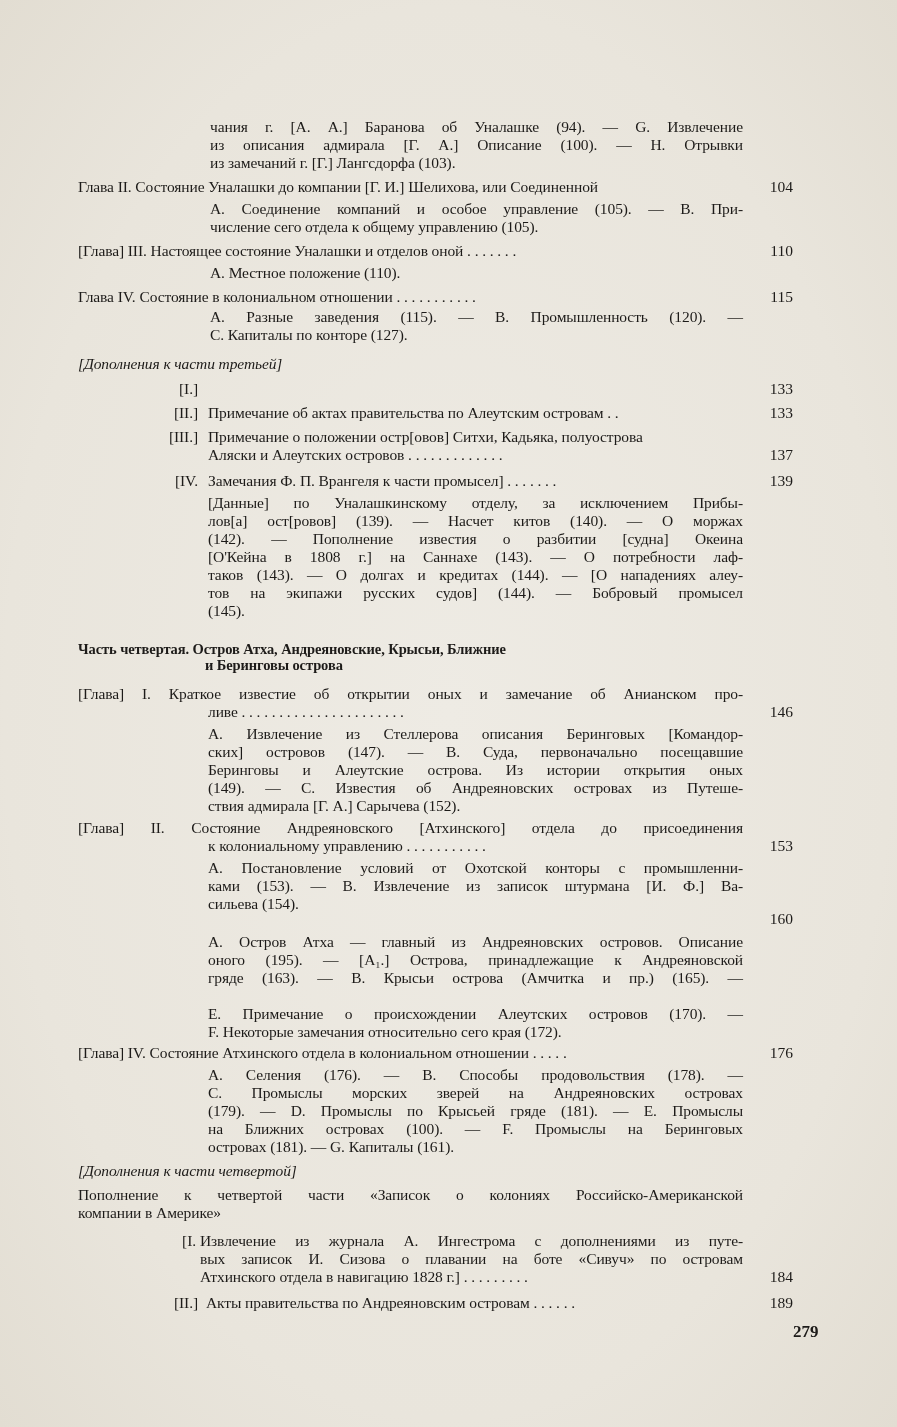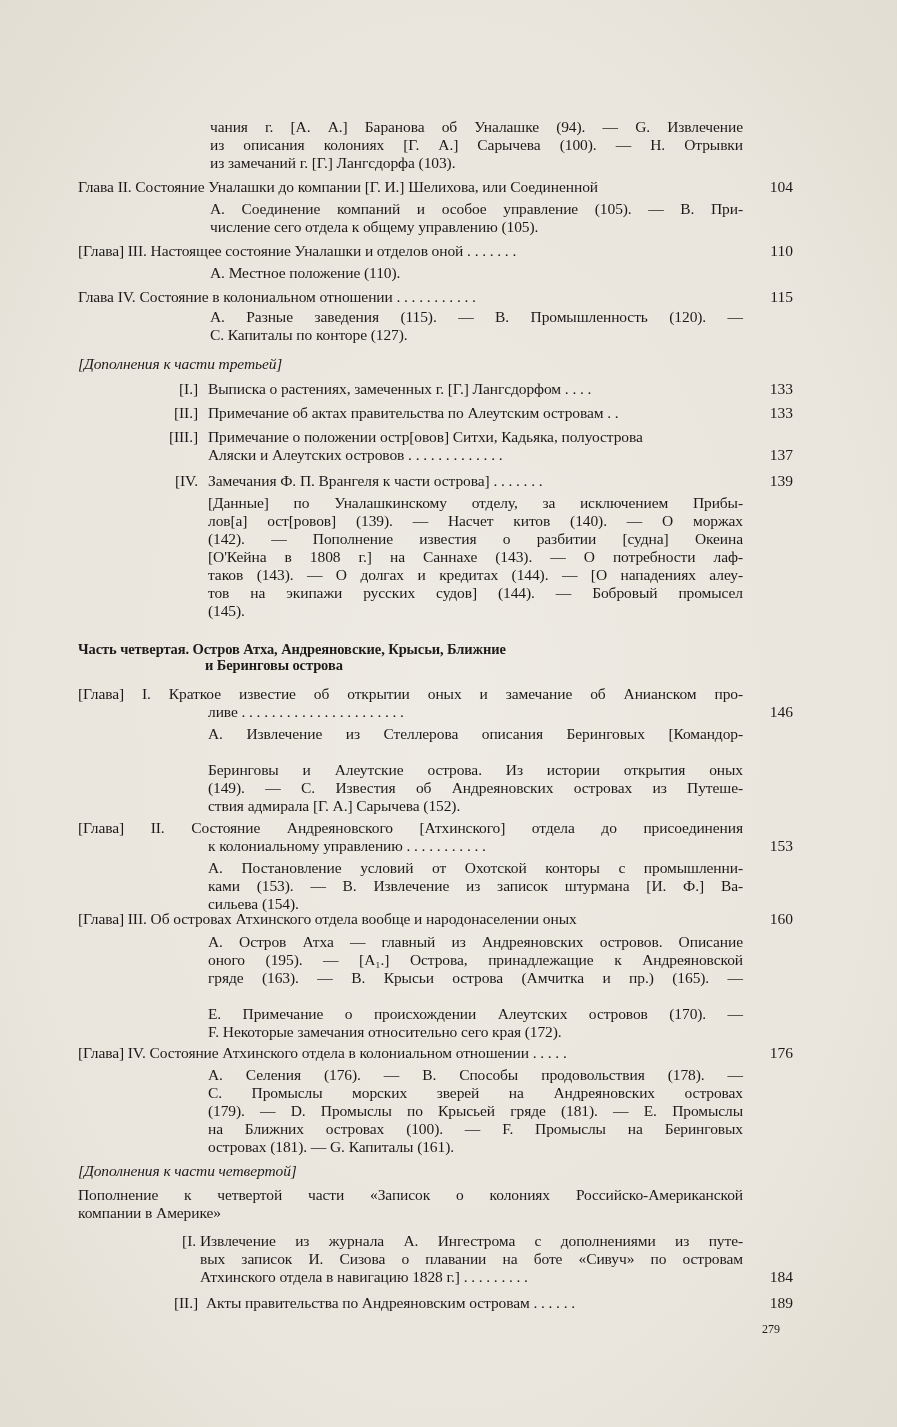--- a/index.html
+++ b/index.html
@@ -13,29 +13,29 @@
     background: radial-gradient(ellipse at 50% 50%, #eeebe4 0%, #e9e5dc 70%, #e2ddd2 100%); }
   .ln {
     position: absolute; height: 18px; line-height: 18px; font-size: 15.5px;
     white-space: nowrap; letter-spacing: -0.1px;
   }
   .just { text-align: justify; text-align-last: justify; }
   .pg { position: absolute; width: 36px; text-align: right; font-size: 15.5px; line-height: 18px; height: 18px; }
   .it { font-style: italic; }
   .bold { font-weight: bold; font-size: 14.5px; }
   .num { display: inline-block; text-align: right; }
-  .folio { position: absolute; font-weight: normal; font-size: 12px; }
+  .folio { position: absolute; font-weight: bold; font-size: 17px; margin-left: 31px; }
 </style>
 </head>
 <body>
 
 <div class="page">
 
   <div class="ln just" style="left:210px;top:118px;width:533px">чания г. [А. А.] Баранова об Уналашке (94). — G. Извлечение</div>
-  <div class="ln just" style="left:210px;top:136px;width:533px">из описания колониях [Г. А.] Сарычева (100). — Н. Отрывки</div>
+  <div class="ln just" style="left:210px;top:136px;width:533px">из описания адмирала [Г. А.] Описание (100). — Н. Отрывки</div>
   <div class="ln" style="left:210px;top:154px">из замечаний г. [Г.] Лангсдорфа (103).</div>
 
   <div class="ln" style="left:78px;top:178px;width:666px">
     <span>Глава II.</span>
     <span>Состояние Уналашки до компании [Г. И.] Шелихова, или Соединенной</span>
   </div>
   <div class="pg" style="left:757px;top:178px">104</div>
   <div class="ln just" style="left:210px;top:200px;width:533px">А. Соединение компаний и особое управление (105). — В. При-</div>
   <div class="ln" style="left:210px;top:218px">числение сего отдела к общему управлению (105).</div>
 
@@ -50,34 +50,33 @@
     <span>Глава IV.</span>
     <span>Состояние в колониальном отношении . . . . . . . . . . .</span>
   </div>
   <div class="pg" style="left:757px;top:288px">115</div>
   <div class="ln just" style="left:210px;top:308px;width:533px">А. Разные заведения (115). — В. Промышленность (120). —</div>
   <div class="ln" style="left:210px;top:326px">С. Капиталы по конторе (127).</div>
 
   <div class="ln it" style="left:78px;top:355px">[Дополнения к части третьей]</div>
 
   <div class="ln num" style="left:140px;top:380px;width:58px">[I.]</div>
-  <div class="ln" style="left:208px;top:380px">Выписка о растениях, замеченных г. [Г.] Лангсдорфом . . . .</div>
   <div class="pg" style="left:757px;top:380px">133</div>
 
   <div class="ln num" style="left:140px;top:404px;width:58px">[II.]</div>
   <div class="ln" style="left:208px;top:404px">Примечание об актах правительства по Алеутским островам . .</div>
   <div class="pg" style="left:757px;top:404px">133</div>
 
   <div class="ln num" style="left:140px;top:428px;width:58px">[III.]</div>
   <div class="ln" style="left:208px;top:446px">Аляски и Алеутских островов . . . . . . . . . . . . .</div>
   <div class="ln" style="left:208px;top:428px">Примечание о положении остр[овов] Ситхи, Кадьяка, полуострова</div>
   <div class="pg" style="left:757px;top:446px">137</div>
 
   <div class="ln num" style="left:140px;top:472px;width:58px">[IV.</div>
-  <div class="ln" style="left:208px;top:472px">Замечания Ф. П. Врангеля к части острова] . . . . . . .</div>
+  <div class="ln" style="left:208px;top:472px">Замечания Ф. П. Врангеля к части промысел] . . . . . . .</div>
   <div class="pg" style="left:757px;top:472px">139</div>
   <div class="ln just" style="left:208px;top:494px;width:535px">[Данные] по Уналашкинскому отделу, за исключением Прибы-</div>
   <div class="ln just" style="left:208px;top:512px;width:535px">лов[а] ост[ровов] (139). — Насчет китов (140). — О моржах</div>
   <div class="ln just" style="left:208px;top:530px;width:535px">(142). — Пополнение известия о разбитии [судна] Океина</div>
   <div class="ln just" style="left:208px;top:548px;width:535px">[О'Кейна в 1808 г.] на Саннахе (143). — О потребности лаф-</div>
   <div class="ln just" style="left:208px;top:566px;width:535px">таков (143). — О долгах и кредитах (144). — [О нападениях алеу-</div>
   <div class="ln just" style="left:208px;top:584px;width:535px">тов на экипажи русских судов] (144). — Бобровый промысел</div>
   <div class="ln" style="left:208px;top:602px">(145).</div>
 
   <div class="ln bold" style="left:78px;top:640px">
@@ -86,38 +85,35 @@
   </div>
   <div class="ln bold" style="left:205px;top:656px">и Беринговы острова</div>
 
   <div class="ln just" style="left:78px;top:685px;width:665px">
     <span>[Глава] I.</span>
     <span>Краткое известие об открытии оных и замечание об Анианском про-</span>
   </div>
   <div class="ln" style="left:208px;top:703px">ливе . . . . . . . . . . . . . . . . . . . . . .</div>
   <div class="pg" style="left:757px;top:703px">146</div>
   <div class="ln just" style="left:208px;top:725px;width:535px">А. Извлечение из Стеллерова описания Беринговых [Командор-</div>
+  <div class="ln just" style="left:208px;top:743px;width:535px">ских] островов (147). — В. Суда, первоначально посещавшие</div>
   <div class="ln just" style="left:208px;top:761px;width:535px">Беринговы и Алеутские острова. Из истории открытия оных</div>
   <div class="ln just" style="left:208px;top:779px;width:535px">(149). — С. Известия об Андреяновских островах из Путеше-</div>
   <div class="ln" style="left:208px;top:797px">ствия адмирала [Г. А.] Сарычева (152).</div>
 
   <div class="ln just" style="left:78px;top:819px;width:665px">
     <span>[Глава] II.</span>
     <span>Состояние Андреяновского [Атхинского] отдела до присоединения</span>
   </div>
   <div class="ln" style="left:208px;top:837px">к колониальному управлению . . . . . . . . . . .</div>
   <div class="pg" style="left:757px;top:837px">153</div>
   <div class="ln just" style="left:208px;top:859px;width:535px">А. Постановление условий от Охотской конторы с промышленни-</div>
   <div class="ln just" style="left:208px;top:877px;width:535px">ками (153). — В. Извлечение из записок штурмана [И. Ф.] Ва-</div>
   <div class="ln" style="left:208px;top:895px">сильева (154).</div>
 
-  <div class="ln" style="left:78px;top:910px">
-    <span>[Глава] III.</span>
-    <span>Об островах Атхинского отдела вообще и народонаселении оных</span>
-  </div>
   <div class="pg" style="left:757px;top:910px">160</div>
   <div class="ln just" style="left:208px;top:933px;width:535px">А. Остров Атха — главный из Андреяновских островов. Описание</div>
   <div class="ln just" style="left:208px;top:951px;width:535px">оного (195). — [А₁.] Острова, принадлежащие к Андреяновской</div>
   <div class="ln just" style="left:208px;top:969px;width:535px">гряде (163). — В. Крысьи острова (Амчитка и пр.) (165). —</div>
   <div class="ln just" style="left:208px;top:1005px;width:535px">Е. Примечание о происхождении Алеутских островов (170). —</div>
   <div class="ln" style="left:208px;top:1023px">F. Некоторые замечания относительно сего края (172).</div>
 
   <div class="ln" style="left:78px;top:1044px">
     <span>[Глава] IV.</span>
     <span>Состояние Атхинского отдела в колониальном отношении . . . . .</span>

